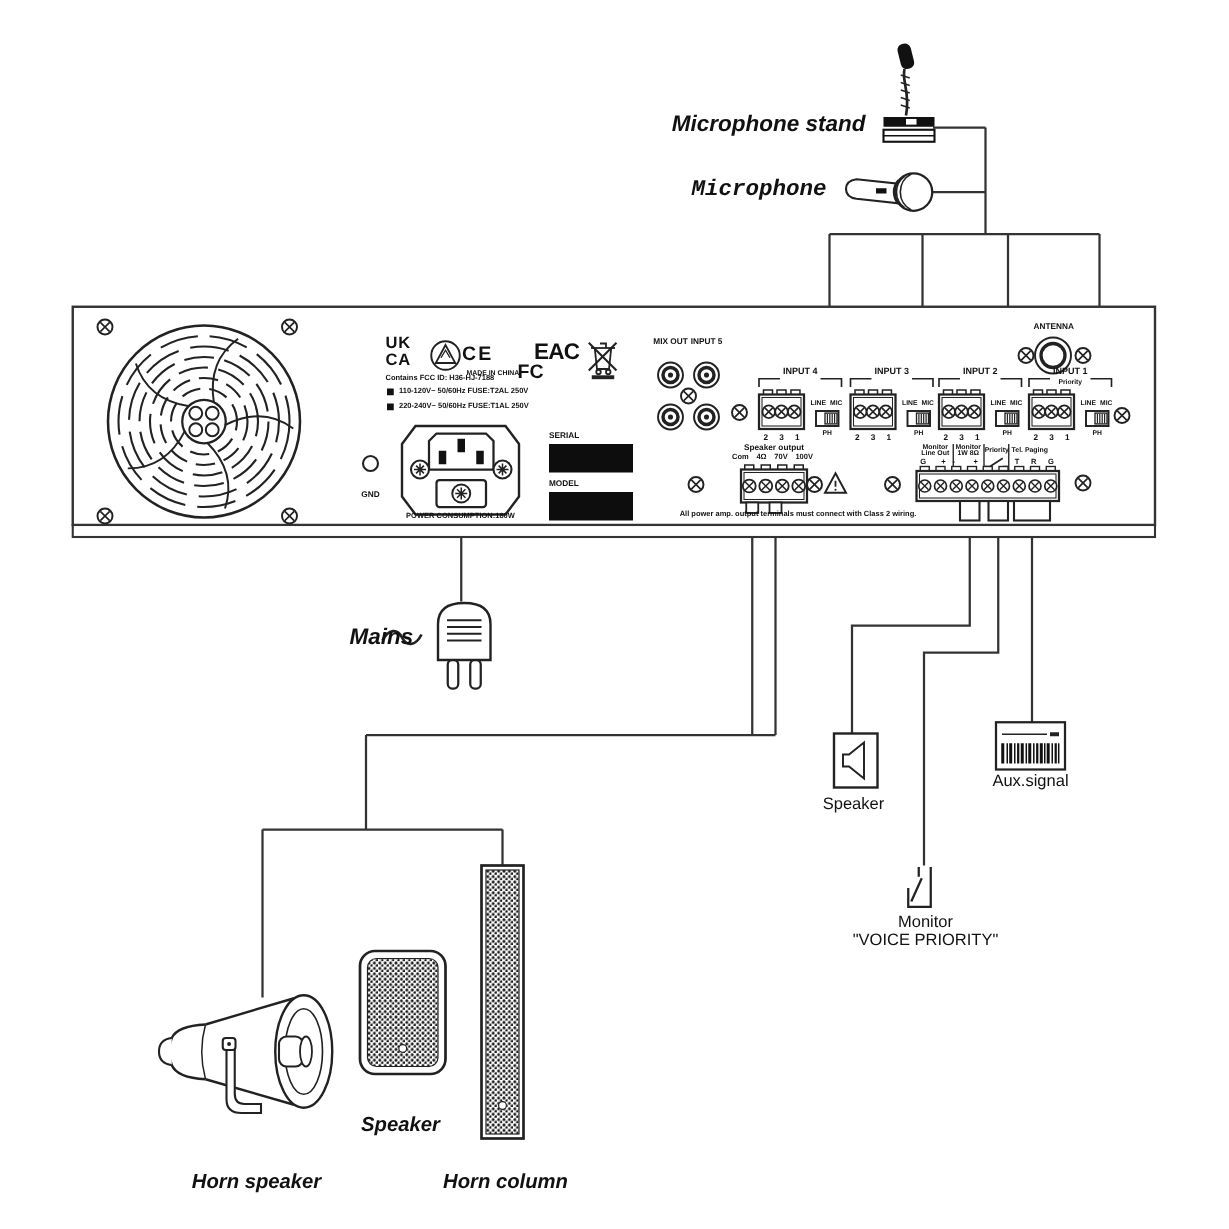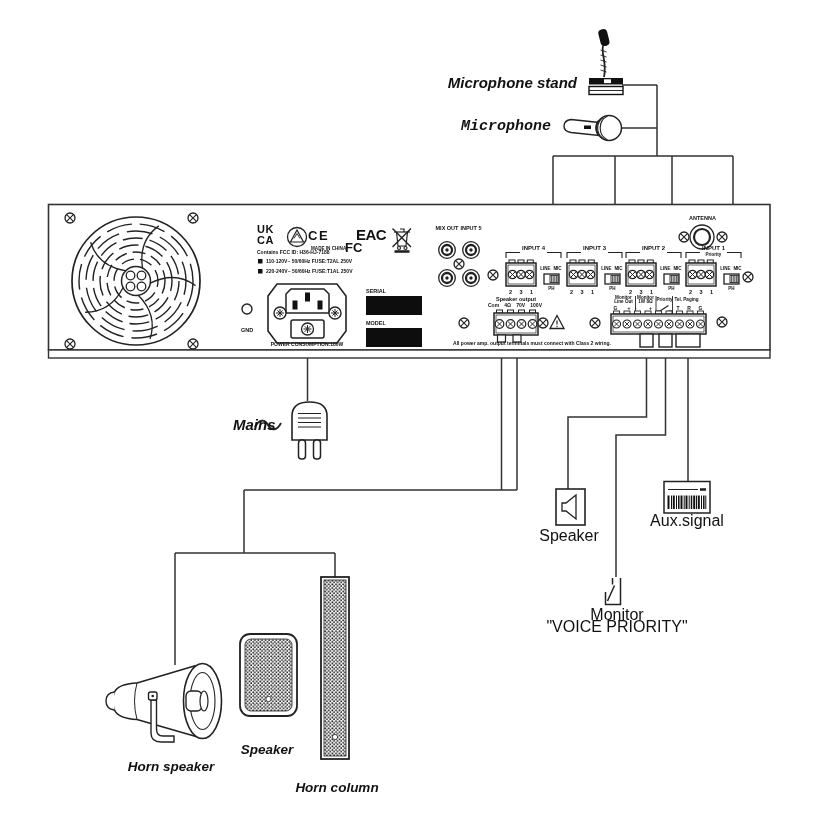--- a/index.html
+++ b/index.html
@@ -8,21 +8,21 @@
   #gfx{position:absolute;left:0;top:0;}
   .txt{position:absolute;white-space:nowrap;color:#111;}
   .c{transform:translateX(-50%);}          
   .r{text-align:right;}
   .pre{white-space:pre;text-align:center;}
   .it{font-style:italic;font-weight:600;}
   .b{font-weight:700;}
   .xb{font-weight:800;}
   .lbl15{font-size:15px;line-height:16px;}
   .lbl13{font-size:13.5px;line-height:14px;font-weight:600;}
-  .lbl11{font-size:16px;line-height:12px;}
+  .lbl11{font-size:11px;line-height:12px;}
   .p45{font-size:4.5px;line-height:5px;}
   .p46{font-size:4.6px;line-height:4.9px;}
   .p5{font-size:5px;line-height:5.5px;}
   .p55{font-size:5.5px;line-height:6px;}
   .p6{font-size:6px;line-height:6.5px;}
   .flexrow{display:flex;justify-content:space-between;}
 </style>
 </head>
 <body>
 
@@ -344,21 +344,21 @@
   </g>
 </svg>
 
 <div class="txt r it lbl15" style="left:417px;top:75px;width:160px;">Microphone stand</div>
 <div class="txt r it lbl15" style="left:391px;top:119px;width:160px;font-family:Liberation Mono, monospace;">Microphone</div>
 <div class="txt it lbl15" style="left:203px;top:417px;margin-left:30px;">Mains</div>
 <div class="txt c lbl11" style="left:569px;top:530px;">Speaker</div>
 <div class="txt c lbl11" style="left:687px;top:515px;">Aux.signal</div>
 <div class="txt c lbl11" style="left:617px;top:609px;">Monitor</div>
 <div class="txt c lbl11" style="left:617px;top:621px;">"VOICE PRIORITY"</div>
-<div class="txt c it lbl13" style="left:171px;top:760px;">Horn speaker</div>
+<div class="txt c it lbl13" style="left:171px;top:781px;">Horn speaker</div>
 <div class="txt c it lbl13" style="left:267px;top:743px;">Speaker</div>
 <div class="txt c it lbl13" style="left:337px;top:781px;">Horn column</div>
 
 <div class="txt pre xb" style="left:257px;top:224px;font-size:11px;line-height:10.5px;letter-spacing:0.5px;">UK
 CA</div>
 <div class="txt b" style="left:308px;top:228px;font-size:13px;letter-spacing:1.5px;">CE</div>
 <div class="txt xb" style="left:331px;top:240px;font-size:13px;padding-left:14px;">FC</div>
 <div class="txt xb" style="left:356px;top:226px;font-size:15px;letter-spacing:-0.5px;">EAC</div>
 <div class="txt b" style="left:311px;top:245.5px;font-size:4.6px;">MADE IN CHINA</div>
 <div class="txt b p5" style="left:257px;top:250px;">Contains FCC ID: H36-HJ-7188</div>

